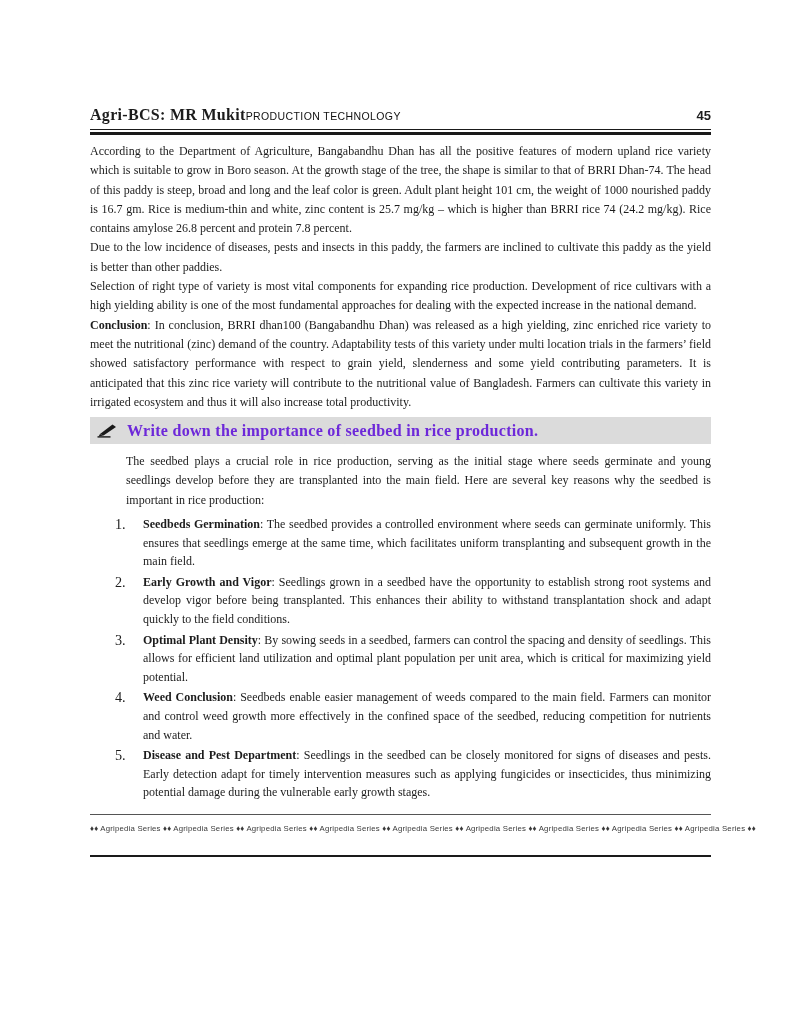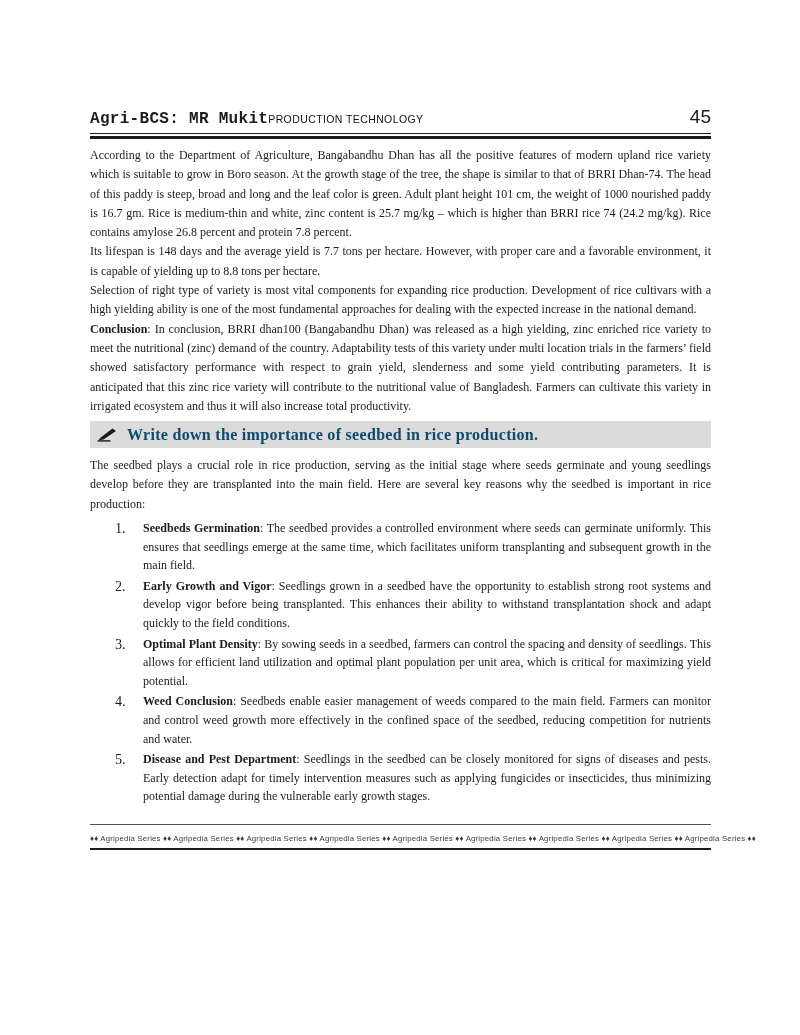--- a/index.html
+++ b/index.html
@@ -14,32 +14,32 @@
     width: 800px; height: 1035px;
     padding: 106px 89px 0 90px;
   }
   
   .page-header {
     display: flex; align-items: baseline;
     padding-bottom: 5px;
     border-bottom: 1px solid #1a1a1a;
   }
   .hdr-left {
-    font-family: Liberation Mono, monospace;
+    font-family: Liberation Serif, serif;
     font-size: 16px; font-weight: 600; letter-spacing: 0.3px;
     white-space: nowrap;
   }
   .hdr-center {
     flex: 1; text-align: left;
     font-family: "Liberation Sans", sans-serif;
     font-size: 10.5px; letter-spacing: 0.4px; color: #111;
   }
   .hdr-right {
     font-family: "Liberation Sans", sans-serif;
-    font-size: 19px; font-weight: normal;
+    font-size: 13px; font-weight: bold;
   }
   .thick-rule { height: 3px; background: #1a1a1a; margin-top: 2px; }
 
   
   .body-text { margin-top: 7px; }
   .body-text p, .intro-p, .item-text {
     font-size: 12px; line-height: 19.3px;
     text-align: justify;
   }
   .body-text p { margin: 0; }
@@ -50,44 +50,44 @@
     margin-top: 5px;
     background: #dbdbdb;
     height: 27px;
     display: flex; align-items: center;
     padding: 0 8px 0 7px;
   }
   .pen-wrap { width: 22px; height: 15px; margin-right: 8px; flex: none; display: inline-flex; align-items: flex-end; }
   .q-text {
     font-family: "Liberation Serif", serif;
     font-size: 16px; font-weight: bold; letter-spacing: 0.3px;
-    color: #0c4a6e;
+    color: #6d28d9;
     white-space: nowrap;
   }
 
   
-  .intro-p { margin-top: 8px; }
+  .intro-p { margin-top: 8px; margin-left: 36px; }
   ol.reasons { list-style: none; margin-top: 5px; }
   ol.reasons li {
     position: relative;
     padding-left: 53px;
     margin-bottom: 2px;
   }
   ol.reasons .num {
     position: absolute; left: 25px; top: 0;
     font-size: 14.2px; line-height: 18.6px;
   }
   .item-text { display: block; line-height: 18.6px; }
 
   
   .page-footer {
-    margin-top: 18px;
+    margin-top: 12px;
     border-top: 1px solid #555;
     border-bottom: 2.5px solid #1a1a1a;
-    padding: 2px 0 3px 0;
+    padding: 2px 0 20px 0;
     text-align: center;
   }
   .footer-text {
     font-family: "Liberation Sans", sans-serif;
     font-size: 7.8px; color: #3a3a3a; letter-spacing: 0.2px;
     white-space: nowrap;
   }
 </style>
 </head>
 <body>
@@ -96,21 +96,21 @@
 
   <header class="page-header">
     <span class="hdr-left">Agri-BCS: MR Mukit</span>
     <span class="hdr-center">PRODUCTION TECHNOLOGY</span>
     <span class="hdr-right">45</span>
   </header>
   <div class="thick-rule"></div>
 
   <div class="body-text">
     <p>According to the Department of Agriculture, Bangabandhu Dhan has all the positive features of modern upland rice variety which is suitable to grow in Boro season. At the growth stage of the tree, the shape is similar to that of BRRI Dhan-74. The head of this paddy is steep, broad and long and the leaf color is green. Adult plant height 101 cm, the weight of 1000 nourished paddy is 16.7 gm. Rice is medium-thin and white, zinc content is 25.7 mg/kg – which is higher than BRRI rice 74 (24.2 mg/kg). Rice contains amylose 26.8 percent and protein 7.8 percent.</p>
-    <p>Its lifespan is 148 days and the average yield is 7.7 tons per hectare. However, with proper care and a favorable environment, it is capable of yielding up to 8.8 tons per hectare.</p>
+    <p>Due to the low incidence of diseases, pests and insects in this paddy, the farmers are inclined to cultivate this paddy as the yield is better than other paddies.</p>
     <p>Selection of right type of variety is most vital components for expanding rice production. Development of rice cultivars with a high yielding ability is one of the most fundamental approaches for dealing with the expected increase in the national demand.</p>
     <p><b class="runin">Conclusion</b><span>: In conclusion, BRRI dhan100 (Bangabandhu Dhan) was released as a high yielding, zinc enriched rice variety to meet the nutritional (zinc) demand of the country. Adaptability tests of this variety under multi location trials in the farmers’ field showed satisfactory performance with respect to grain yield, slenderness and some yield contributing parameters. It is anticipated that this zinc rice variety will contribute to the nutritional value of Bangladesh. Farmers can cultivate this variety in irrigated ecosystem and thus it will also increase total productivity.</span></p>
   </div>
 
   <div class="question-bar">
     <span class="pen-wrap">
       <svg width="22" height="15" viewBox="0 0 22 15" xmlns="http://www.w3.org/2000/svg">
         <polygon points="3,11 15.5,1.5 19,4 6.5,12.5" fill="#1a1a1a"></polygon>
         <polygon points="3,11 6.5,12.5 1.5,13.5" fill="#1a1a1a"></polygon>
         <rect x="0.5" y="13.2" width="13" height="1.4" fill="#1a1a1a"></rect>

